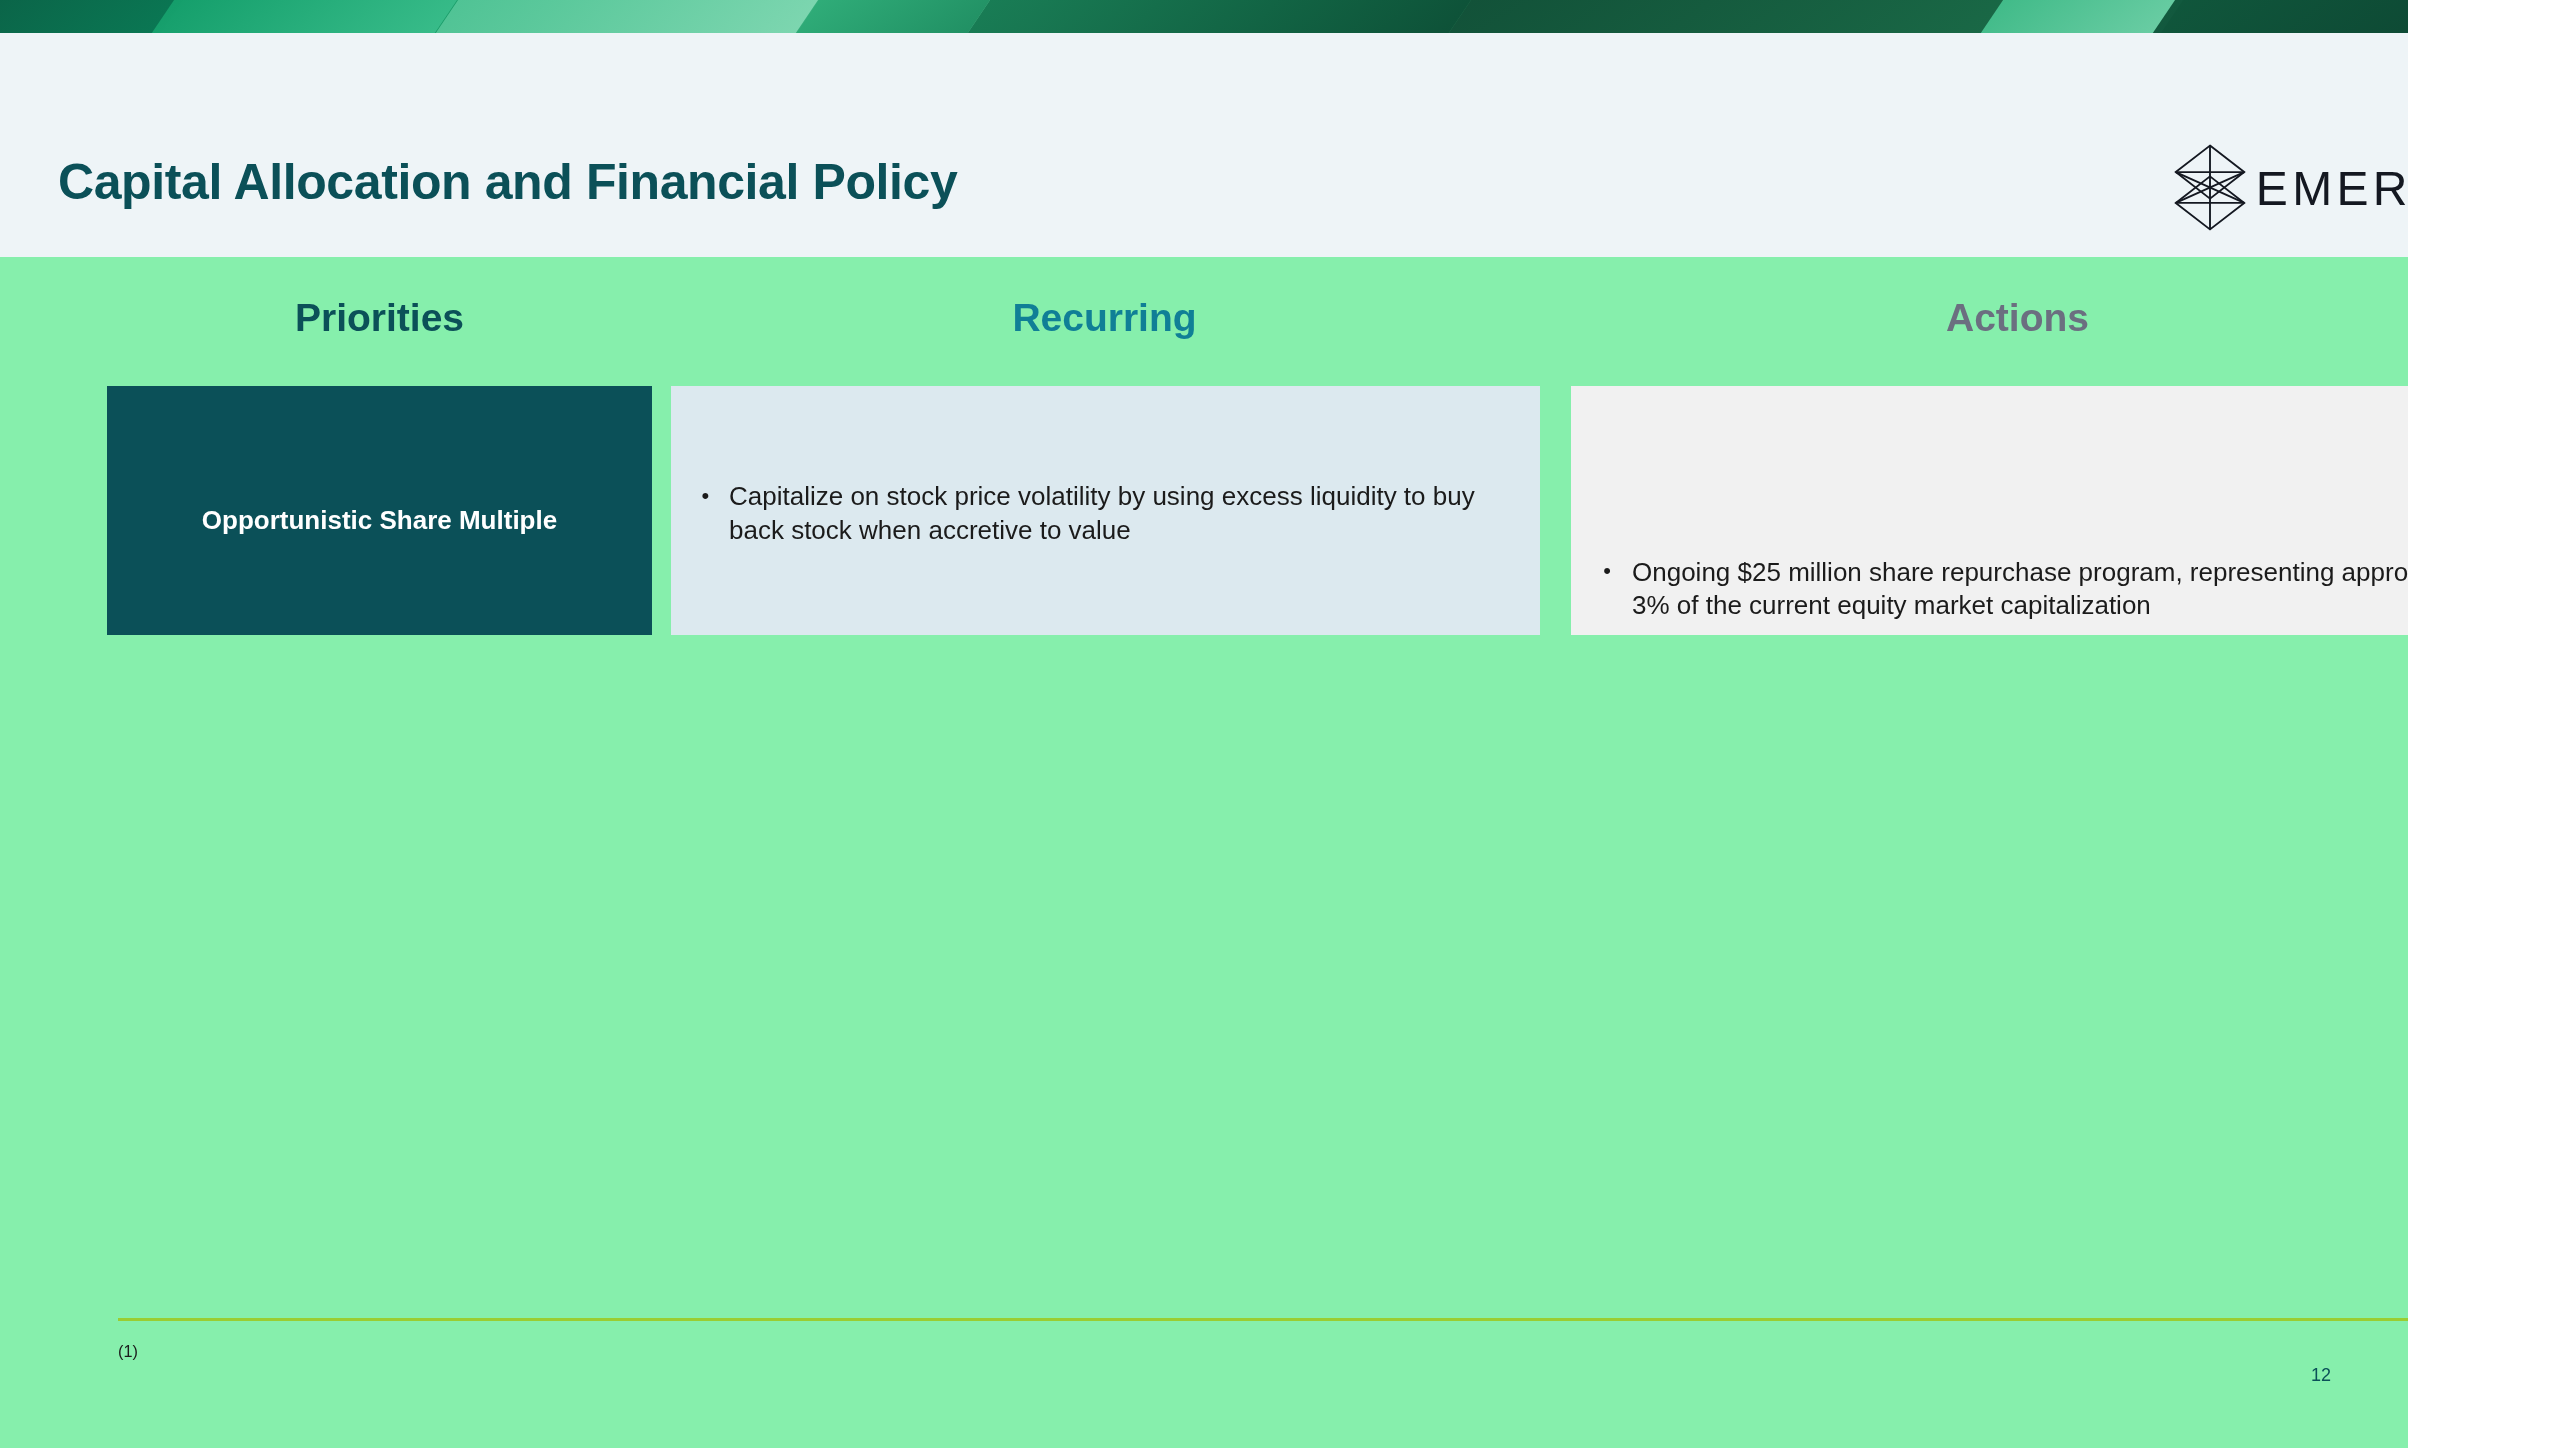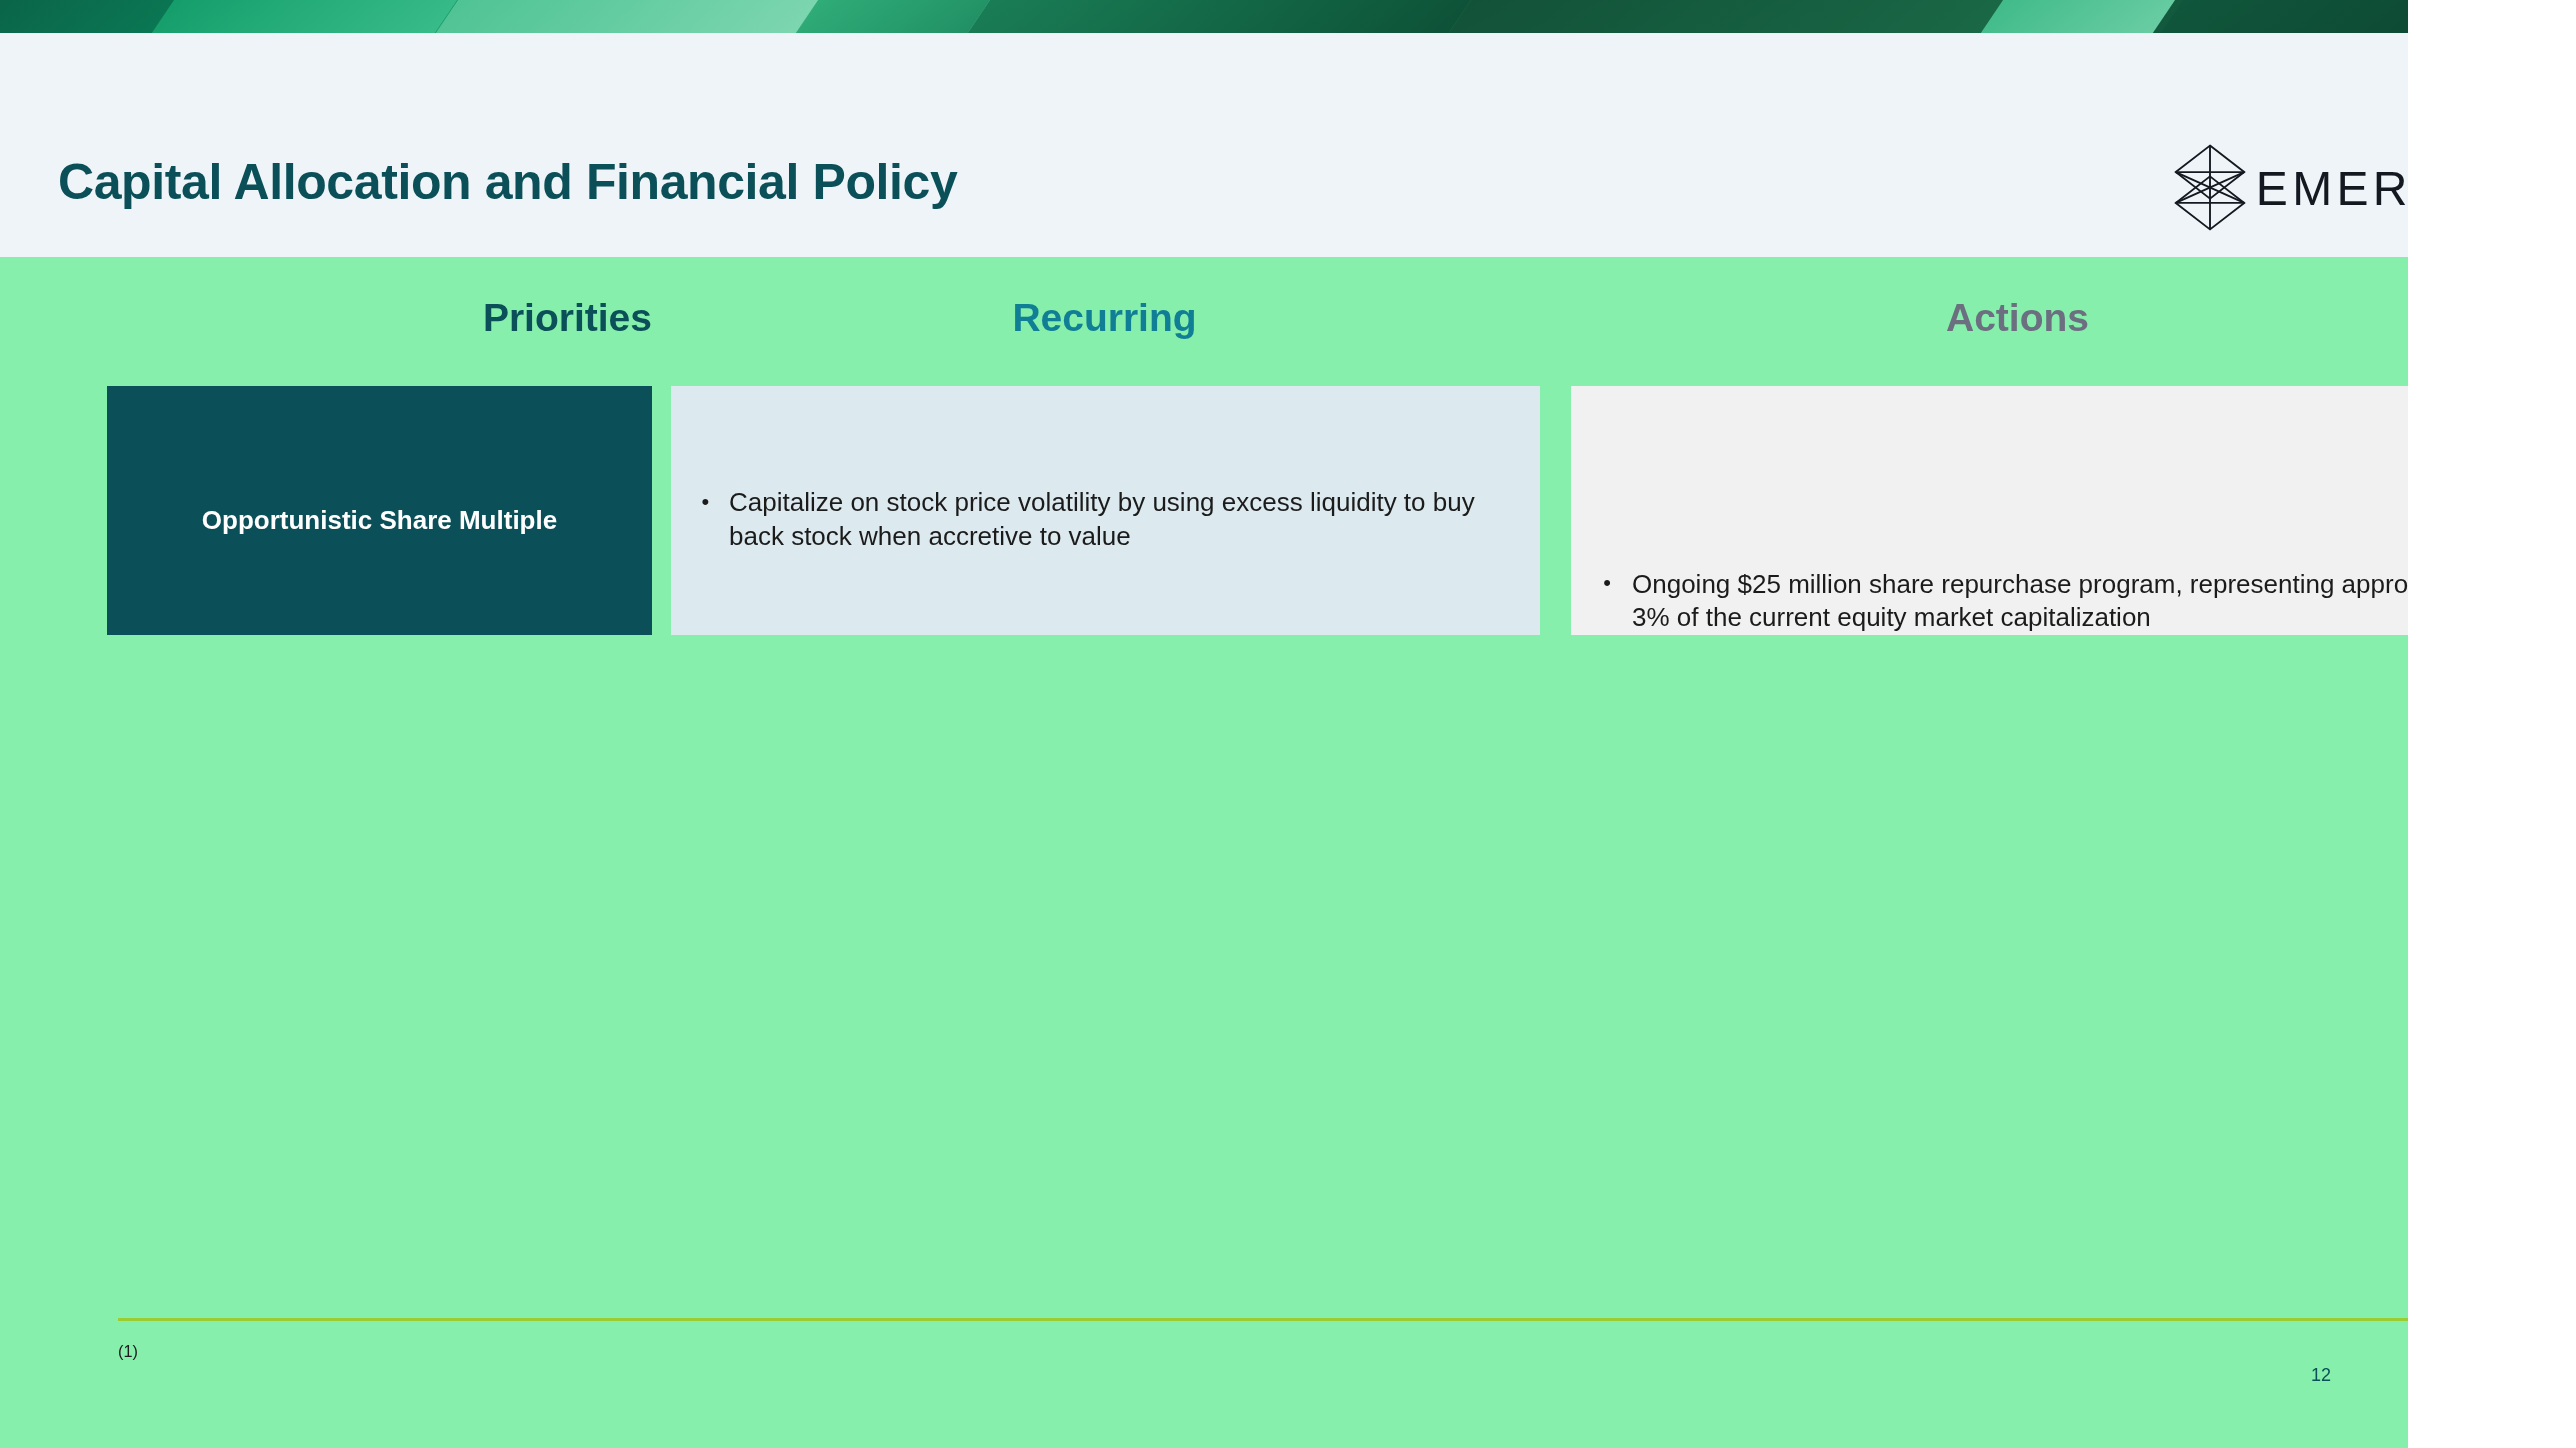--- a/index.html
+++ b/index.html
@@ -102,21 +102,21 @@
     width: 2576px;
     height: 52px;
   }
   .col-head {
     position: absolute;
     text-align: center;
     font-size: 39px;
     font-weight: bold;
     white-space: nowrap;
   }
-  .col-head.priorities { left: 107px;  width: 545px; color: #0b5058; text-align: right; }
+  .col-head.priorities { left: 107px;  width: 545px; color: #0b5058; }
   .col-head.objectives { left: 671px;  width: 867px; color: #107f96; }
   .col-head.actions    { left: 1571px; width: 893px; color: #6b6f80; }
 
   
   .matrix {
     position: absolute;
     left: 0;
     top: 386px;
     width: 2576px;
   }
@@ -172,21 +172,21 @@
     width: 100%;
   }
   ul.bullets li {
     position: relative;
     padding-left: 36px;
     font-size: 26px;
     line-height: 1.29;
     color: #1b1b1b;
     margin-bottom: 1.7px;
   }
-  ul.bullets li:last-child { margin-bottom: 0; }
+  ul.bullets li:last-child { margin-bottom: 12px; }
   ul.bullets li::before {
     content: "•";
     position: absolute;
     left: 8.6px;
     top: -0.9px;
     font-size: 22px;
     line-height: 1.45;
     color: #1b1b1b;
   }
   .cell.actions ul.bullets li { padding-left: 39px; }

